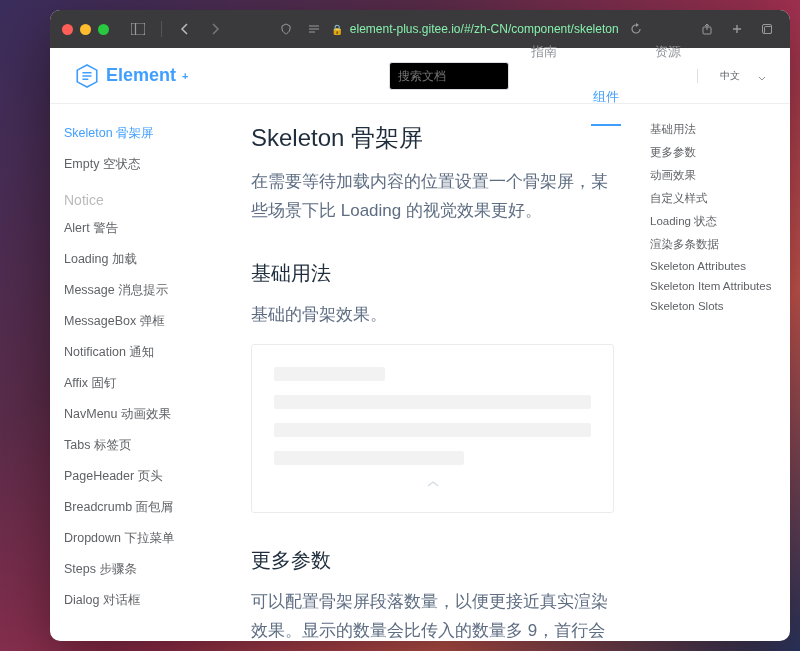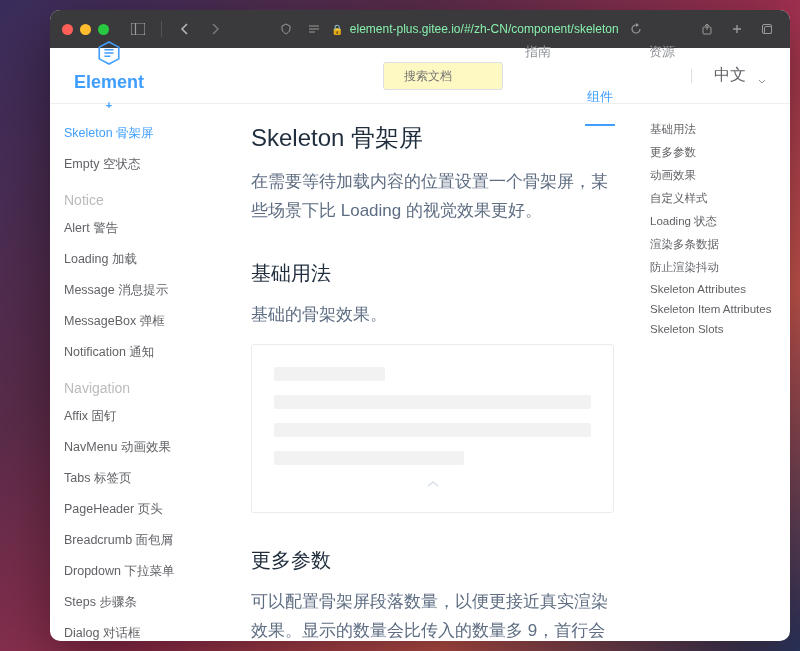--- a/index.html
+++ b/index.html
@@ -41,36 +41,36 @@
   .url-area { flex:1; display:flex; align-items:center; justify-content:center; gap:6px; color:#cfcfcf; }
   .url-text { font-size: 12px; color:#86efac; }
   .lock { color:#9a9a9a; font-size:10px; }
   .header {
     height: 56px;
     border-bottom: 1px solid #eee;
     display: flex;
     align-items: center;
     padding: 0 24px;
   }
-  .logo { display:flex; align-items:center; gap:6px; color:#409eff; font-weight:600; font-size:18px;flex-direction:column; }
+  .logo { display:flex; align-items:center; gap:6px; color:#409eff; font-weight:600; font-size:18px; }
   .logo svg { width:26px; height:26px; }
   .header-spacer { flex:1; }
   .search-box {
     width: 120px; height: 28px;
     border: 1px solid #dcdfe6;
     border-radius: 3px;
-    padding: 0 20px;
+    padding: 0 8px;
     font-size: 12px;
     color: #606266;
-    background:#fef9c3;
+    background:#000000;
   }
   .nav { display:flex; align-items:flex-start; gap:32px; margin-left:20px; font-size:13px; }
   .nav a { color:#909399; text-decoration:none; padding: 18px 2px; }
   .nav a.active { color:#409eff; border-bottom: 2px solid #409eff; margin-top: 45px; }
-  .lang { color:#606266; font-size:16px; margin-left:8px; display:flex; align-items:flex-end; gap:12px; }
+  .lang { color:#606266; font-size:10px; margin-left:8px; display:flex; align-items:flex-end; gap:18px; }
   .vsep { width:1px; height:14px; background:#dcdfe6; margin:0 14px; }
   .body { flex:1; display:flex; overflow:hidden; }
   .sidebar { width: 175px; padding: 14px 0 14px 14px; overflow-y:auto; font-size: 12.5px; color:#606266; }
   .sidebar .item { padding: 7px 0; cursor:pointer; }
   .sidebar .item.active { color:#409eff; }
   .sidebar .group { color:#bbb; font-size:14px; padding: 12px 0 5px; }
   .main { flex:1; padding: 18px 26px; overflow-y:auto; }
   h1 { font-size: 24px; font-weight: 400; color:#1f2d3d; margin-bottom: 14px; }
   h2 { font-size: 20px; font-weight: 400; color:#1f2d3d; margin: 34px 0 14px; }
   .desc { font-size: 17px; color:#5e6d82; line-height: 1.7; }
@@ -187,21 +187,20 @@
   <div class="body">
     <div class="sidebar">
       <div class="item active">Skeleton 骨架屏</div>
       <div class="item">Empty 空状态</div>
       <div class="group">Notice</div>
       <div class="item">Alert 警告</div>
       <div class="item">Loading 加载</div>
       <div class="item">Message 消息提示</div>
       <div class="item">MessageBox 弹框</div>
       <div class="item">Notification 通知</div>
-      <div class="group">Navigation</div>
       <div class="item">Affix 固钉</div>
       <div class="item">NavMenu 动画效果</div>
       <div class="item">Tabs 标签页</div>
       <div class="item">PageHeader 页头</div>
       <div class="item">Breadcrumb 面包屑</div>
       <div class="item">Dropdown 下拉菜单</div>
       <div class="item">Steps 步骤条</div>
       <div class="item">Dialog 对话框</div>
     </div>
 
@@ -228,19 +227,18 @@
 
     </div>
 
     <div class="toc">
       <div class="toc-item">基础用法</div>
       <div class="toc-item">更多参数</div>
       <div class="toc-item">动画效果</div>
       <div class="toc-item">自定义样式</div>
       <div class="toc-item">Loading 状态</div>
       <div class="toc-item">渲染多条数据</div>
-      <div class="toc-item">防止渲染抖动</div>
       <div class="toc-item">Skeleton Attributes</div>
       <div class="toc-item">Skeleton Item Attributes</div>
       <div class="toc-item">Skeleton Slots</div>
     </div>
   </div>
 </div>
 
 </body></html>

